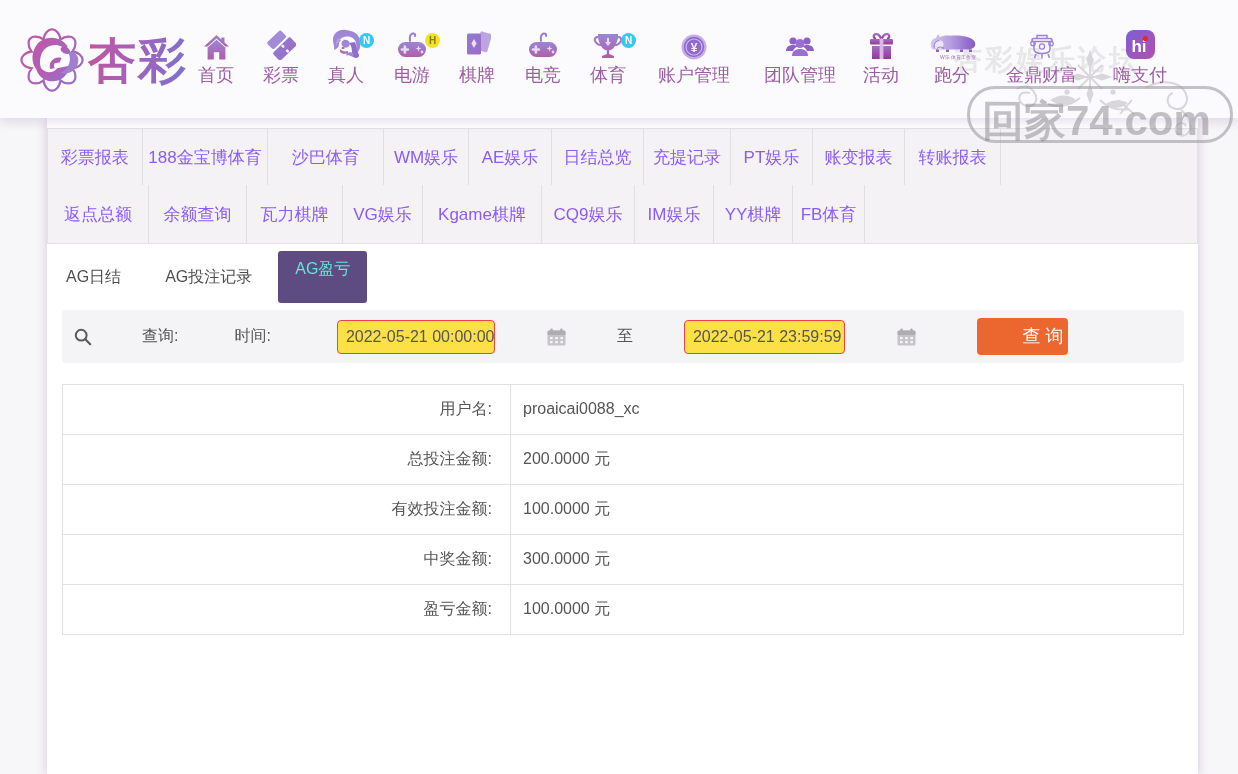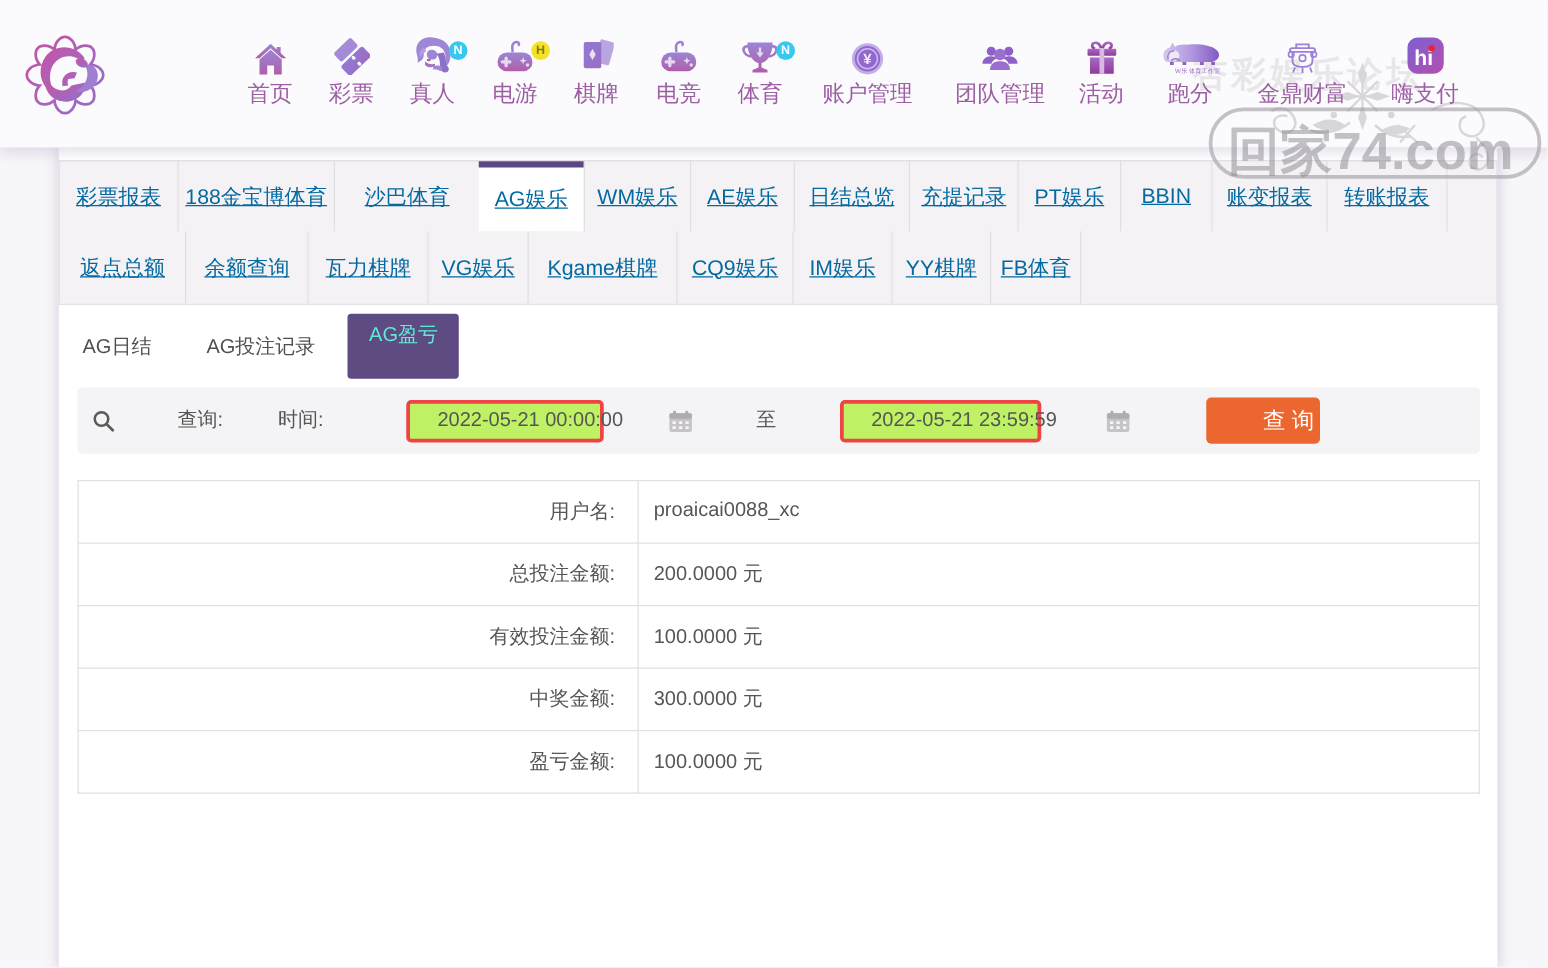--- a/index.html
+++ b/index.html
@@ -25,34 +25,34 @@
   
   #panel { position:absolute; left:47px; top:118px; width:1151px; height:656px;
     background:#fff; box-shadow:0 0 10px rgba(125,90,155,.30); }
   
   #tabs { position:absolute; left:0; top:10px; width:1151px; height:116px;
     background:#f4f2f4; border:1px solid #e4e1e5; }
   .trow { display:flex; }
   .trow1 { height:56px; }
   .trow2 { height:58px; }
   .tab { height:100%; display:flex; align-items:center; justify-content:center;
-    font-size:17px; color:#0369a1; border-right:1px solid #e2dfe2; white-space:nowrap;text-decoration:underline; }
+    font-size:17px; color:#8b5cf6; border-right:1px solid #e2dfe2; white-space:nowrap; }
   .tab:last-child { border-right:1px solid #e2dfe2; }
   .tab.active { background:#fff; border-top:5px solid #5e4685; border-right:none; }
   .filler { border-right:none !important; }
   
   #subtabs { position:absolute; left:0; top:141px; height:36px; display:flex; align-items:center; }
   .sub { font-size:16px; color:#4f4f4f; }
   .sub.box { background:#5e4b82; color:#5eead4; height:52px; line-height:36px; padding:0 17px; border-radius:3px; }
   
   #qbar { position:absolute; left:15px; top:192px; width:1122px; height:53px;
     background:#f4f3f5; border-radius:4px; display:flex; align-items:center; padding-left:12px;gap:44px; }
   #qbar .lab { font-size:16px; color:#555; }
-  .inp { width:158px; height:34px; background:#bef264; border:3px solid #ef4444; border-radius:4px;
-    font-size:16px; color:#555; display:flex; align-items:center; padding-left:22px; white-space:nowrap; }
+  .inp { width:158px; height:34px; background:#fde047; border:1px solid #ef4444; border-radius:4px;
+    font-size:16px; color:#555; display:flex; align-items:center; padding-left:8px; white-space:nowrap; }
   #qbtn { margin-left:17px; width:91px; height:37px; background:#ec672f; border-radius:4px;
     color:#fff; font-size:18px; text-align:center; line-height:37px;padding-left:41px; }
   
   #rpt { position:absolute; left:15px; top:265.5px; width:1122px; border-collapse:collapse; }
   #rpt td { border:1px solid #e2e0e2; height:50px; font-size:16px; color:#565656; }
   #rpt td.l { width:448px; text-align:right; padding-right:18px; }
   #rpt td.r { padding-left:12px; }
   
   #wm-orn { position:absolute; z-index:6; }
   #wmframe { position:absolute; left:967px; top:86px; width:266px; height:57px;
@@ -105,37 +105,36 @@
     </defs>
     <path stroke="url(#lg)" fill="none" stroke-width="2.2" d="M23.6,16.7 C24.1,9.6 29.3,6.1 32.0,6.5 C34.7,6.1 39.9,9.6 40.4,16.7 C45.8,12.1 51.9,13.3 53.6,15.4 C55.7,17.1 56.9,23.2 52.3,28.6 C59.4,29.1 62.9,34.3 62.5,37.0 C62.9,39.7 59.4,44.9 52.3,45.4 C56.9,50.8 55.7,56.9 53.6,58.6 C51.9,60.7 45.8,61.9 40.4,57.3 C39.9,64.4 34.7,67.9 32.0,67.5 C29.3,67.9 24.1,64.4 23.6,57.3 C18.2,61.9 12.1,60.7 10.4,58.6 C8.3,56.9 7.1,50.8 11.7,45.4 C4.6,44.9 1.1,39.7 1.5,37.0 C1.1,34.3 4.6,29.1 11.7,28.6 C7.1,23.2 8.3,17.1 10.4,15.4 C12.1,13.3 18.2,12.1 23.6,16.7 Z"></path>
     <g transform="translate(32,37) scale(1.28) translate(-32,-37)">
     <path fill="url(#lg)" d="M44,26 C38,17.5 25,17.5 19.5,26 C14,34.5 17,46 27,49.5 C23,45 21.5,39 23.5,33 C25.5,27.5 31,24.5 36.5,25.5 C40,26.2 42.5,28 44,30.5 Z"></path>
     <path fill="url(#lg)" d="M20,45 C22,51 28,54.5 34.5,53.5 C41,52.5 45,47.5 45.5,41.5 L36,43.5 C34,46.5 30,47.5 26.5,45.8 C24,44.6 22,42.5 21.5,40 Z"></path>
     <path fill="url(#lg)" d="M31,38.5 C33,35.5 36.5,34.5 39.5,35.5 L38,39 L34,39.5 C33.5,41 33.5,42 34,43.5 L30.5,44 C30,42 30.2,40 31,38.5 Z"></path>
     <path fill="#a07fd2" d="M44.5,31 C47.5,30 50,31 51.5,33.5 C53.5,37 52.5,41.5 49.5,44.5 C46.5,47.5 42,48.5 38.5,47 C42,45.5 44.5,43 45.5,39.5 C46.5,36.5 46,33.5 44.5,31 Z"></path>
     <ellipse cx="42.5" cy="29.5" rx="4" ry="2.5" fill="url(#lg)" transform="rotate(25 42.5 29.5)"></ellipse>
     </g>
   </svg>
+  <div id="logo-tx">杏彩</div>
 
   <div id="wmframe"></div>
   <div id="wmtext">回家74.com</div>
 
   <div id="panel">
     <div id="tabs">
       <div class="trow trow1">
         <div class="tab" style="width:94.6px;">彩票报表</div>
         <div class="tab" style="width:125.8px;">188金宝博体育</div>
         <div class="tab" style="width:114.6px; border-right:none;">沙巴体育</div>
-        <div class="tab active" style="width:84px;">AG娱乐</div>
         <div class="tab" style="width:85px; border-left:1px solid #e2dfe2; border-right:none;">WM娱乐</div>
         <div class="tab" style="width:84px; border-left:1px solid #e2dfe2;">AE娱乐</div>
         <div class="tab" style="width:92px;">日结总览</div>
         <div class="tab" style="width:87px;">充提记录</div>
         <div class="tab" style="width:82px;">PT娱乐</div>
-        <div class="tab" style="width:73px;">BBIN</div>
         <div class="tab" style="width:92px;">账变报表</div>
         <div class="tab" style="width:96px;">转账报表</div>
         <div class="tab filler" style="flex:1;"></div>
       </div>
       <div class="trow trow2">
         <div class="tab" style="width:101px;">返点总额</div>
         <div class="tab" style="width:98px;">余额查询</div>
         <div class="tab" style="width:96px;">瓦力棋牌</div>
         <div class="tab" style="width:80px;">VG娱乐</div>
         <div class="tab" style="width:119px;">Kgame棋牌</div>
@@ -152,21 +151,21 @@
       <span class="sub" style="margin-left:44px;">AG投注记录</span>
       <span class="sub box" style="margin-left:26px;">AG盈亏</span>
     </div>
 
     <div id="qbar">
       <svg width="18" height="18" viewBox="0 0 18 18">
           <circle cx="7.2" cy="7.2" r="5.4" stroke="#5a5a5a" stroke-width="2" fill="none"></circle>
           <line x1="11.3" y1="11.3" x2="16.2" y2="16.2" stroke="#5a5a5a" stroke-width="2.2" stroke-linecap="round"></line>
         </svg>
       <span class="lab" style="margin-left:6px;">查询:</span>
-      <span class="lab" style="">时间:</span>
+      <span class="lab" style="margin-left:12px;">时间:</span>
       <span class="inp" style="margin-left:22px;">2022-05-21 00:00:00</span>
       <svg class="cal" style="margin-left:8px;" width="19" height="18" viewBox="0 0 19 18">
           <rect x="0.5" y="2.5" width="18" height="15" rx="1.5" fill="#c6c4c8"></rect>
           <rect x="0.5" y="2.5" width="18" height="4.5" rx="1.5" fill="#aeacb0"></rect>
           <rect x="3.4" y="0.5" width="2.4" height="4" rx="1" fill="#aeacb0"></rect>
           <rect x="13.2" y="0.5" width="2.4" height="4" rx="1" fill="#aeacb0"></rect>
           <g fill="#f6f5f7">
             <rect x="3" y="9" width="2.6" height="2.2"></rect>
             <rect x="8.2" y="9" width="2.6" height="2.2"></rect>
             <rect x="13.4" y="9" width="2.6" height="2.2"></rect>

